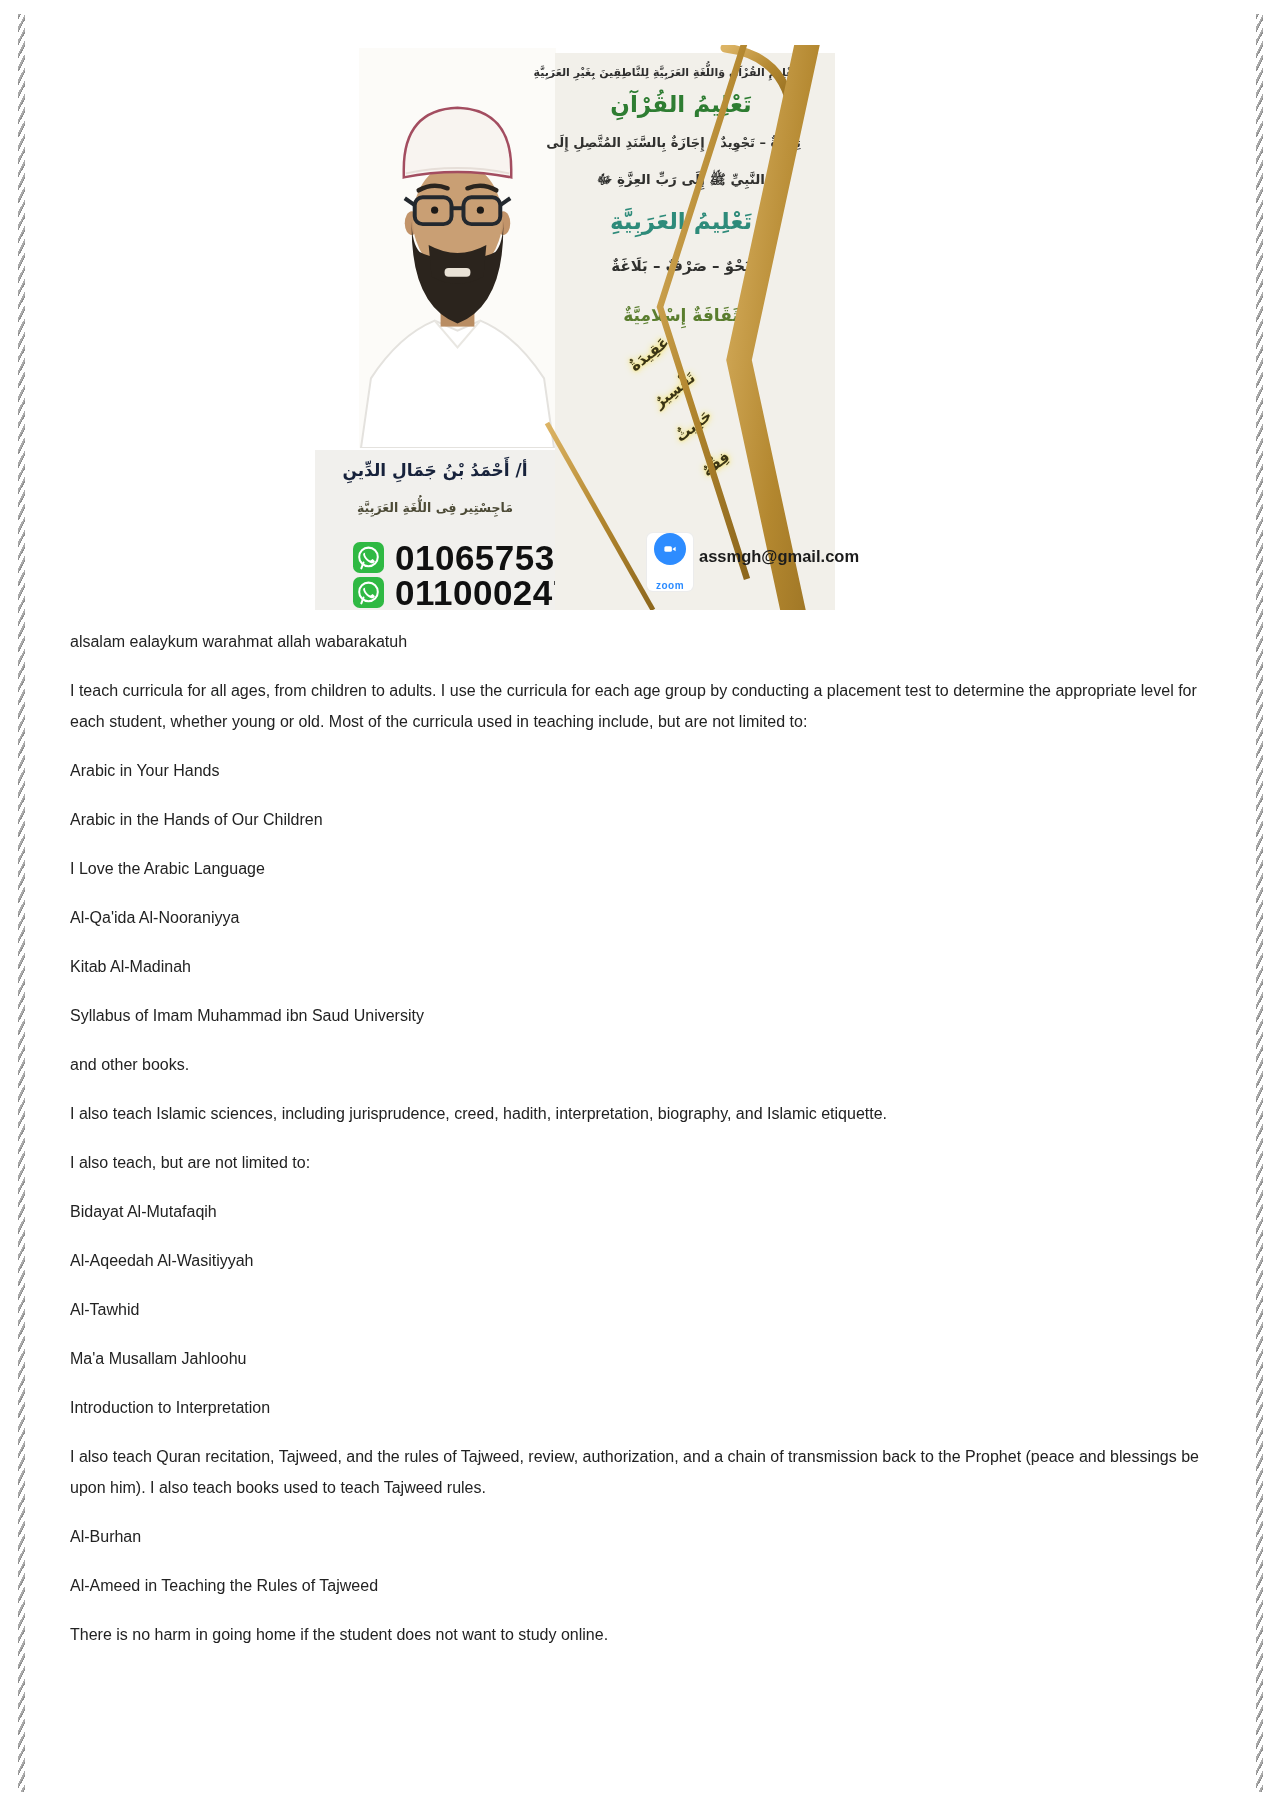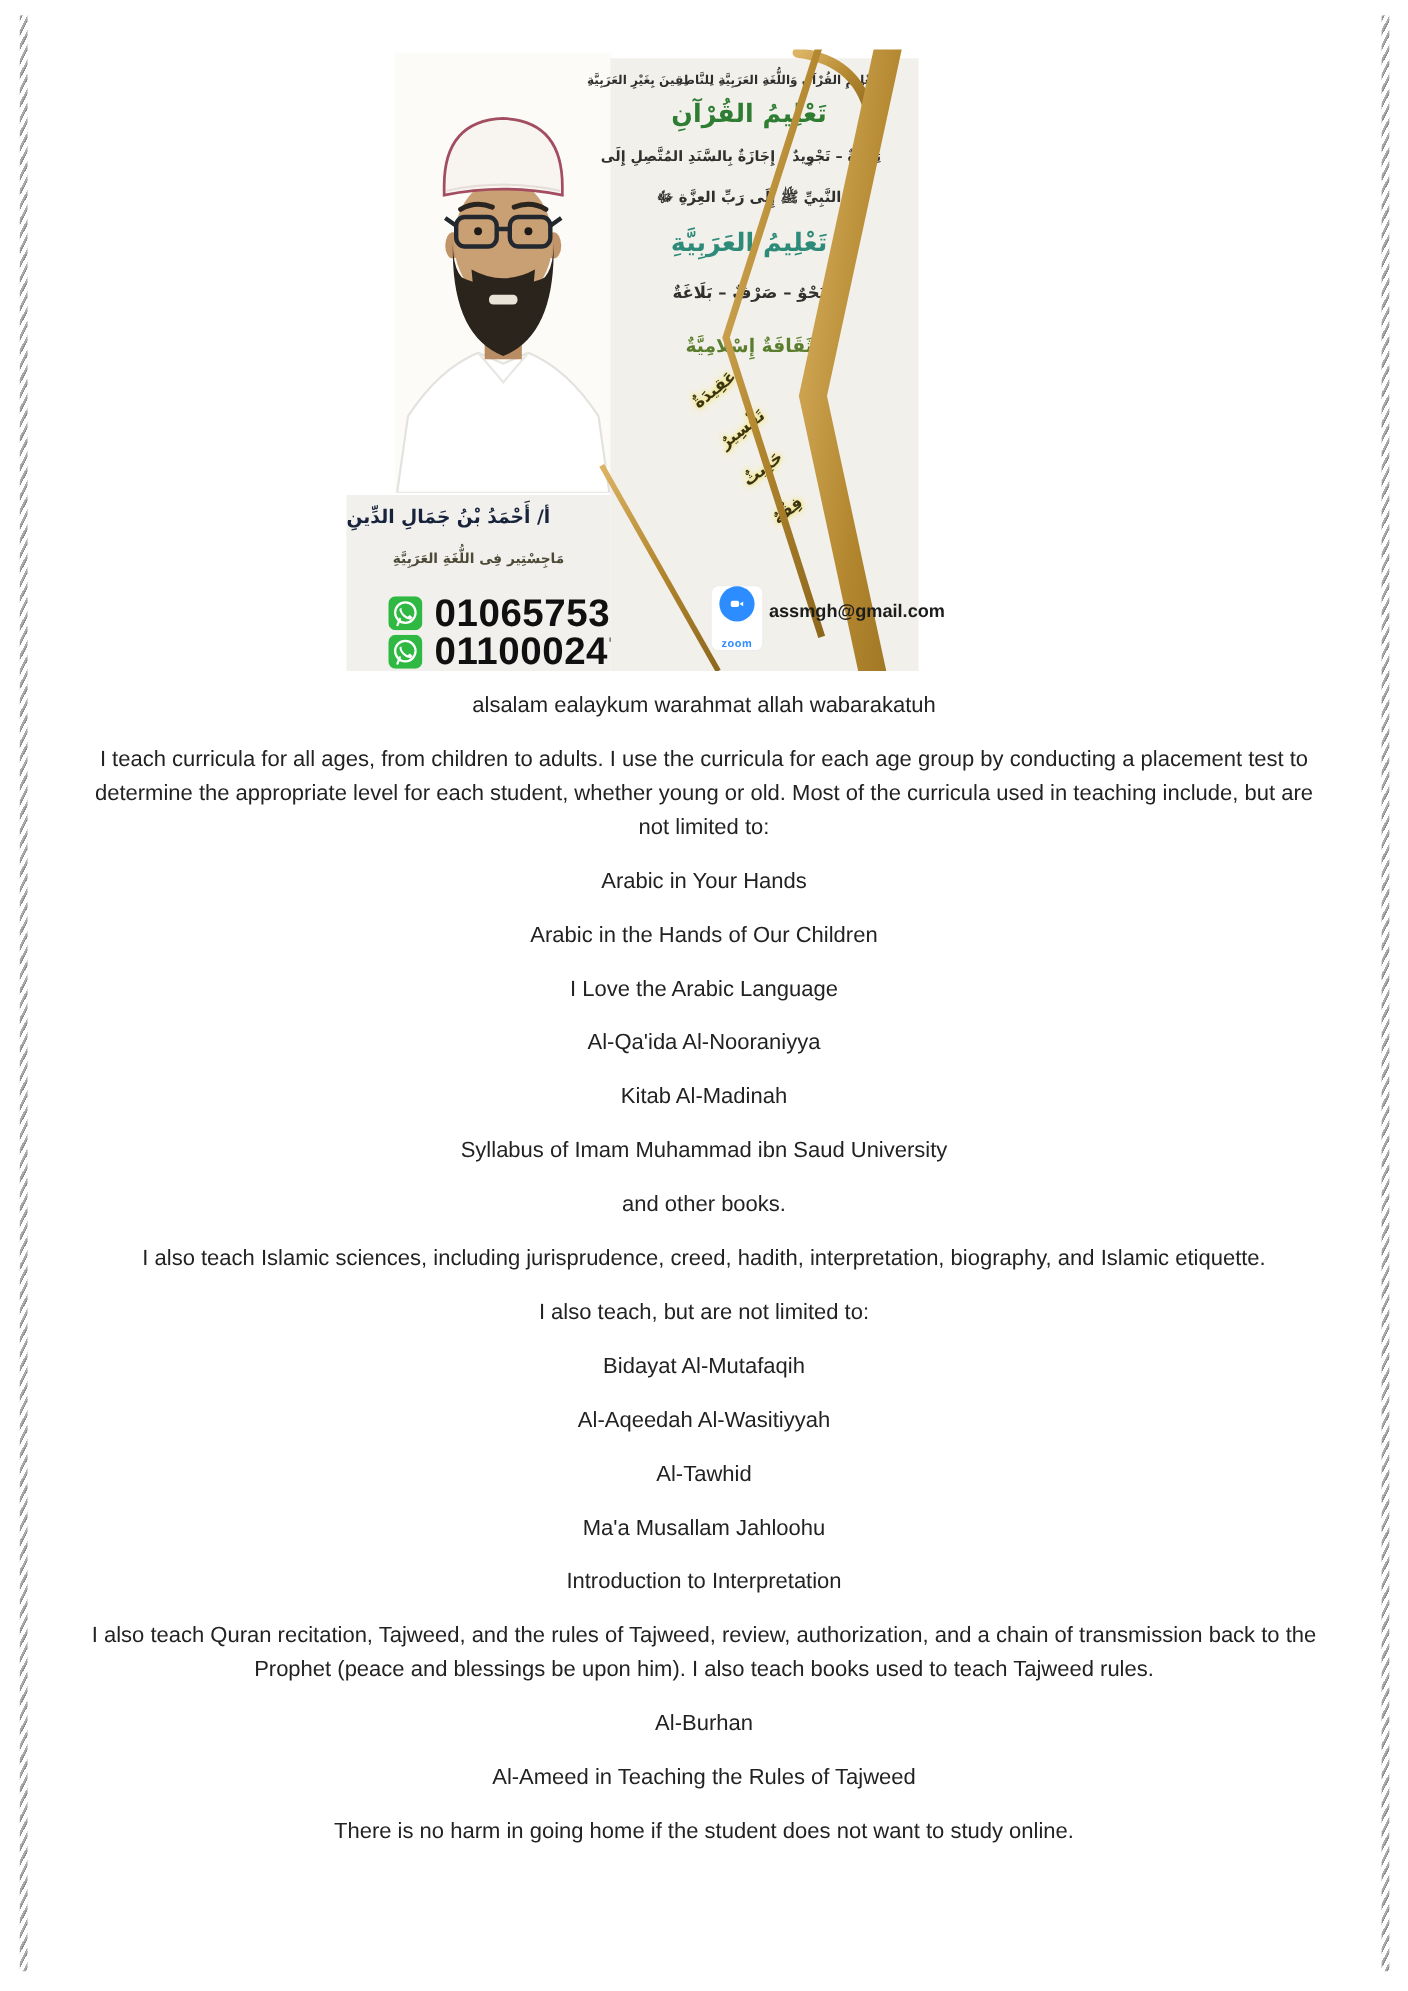--- a/index.html
+++ b/index.html
@@ -15,21 +15,21 @@
   }
   .rope-left{left:18px;}
   .rope-right{left:1256px;}
 
   
   .banner{position:relative;width:520px;height:565px;margin:45px 0 16px 315px;background:#fff;}
   .photo-area{position:absolute;left:44px;top:3px;width:197px;height:400px;background:#fcfbf8;}
   .photo-area svg{display:block;width:100%;height:100%;}
   .name-strip{position:absolute;left:0;top:405px;width:240px;height:160px;background:#f1f0ed;}
   .teacher-name{
-    position:absolute;top:10px;left:0;width:100%;text-align:left;direction:rtl;
+    position:absolute;top:10px;left:0;width:100%;text-align:center;direction:rtl;
     font-family:"DejaVu Sans",sans-serif;font-size:17px;font-weight:bold;color:#17223b;white-space:nowrap;
   }
   .teacher-degree{
     position:absolute;top:50px;left:0;width:100%;text-align:center;direction:rtl;
     font-family:"DejaVu Sans",sans-serif;font-size:12.5px;font-weight:bold;color:#4c4a36;white-space:nowrap;
   }
   .phone-row{position:absolute;left:38px;display:flex;align-items:center;gap:11px;}
   .phone-row-1{top:92px;}
   .phone-row-2{top:127px;}
   .wa-icon svg{width:31px;height:31px;display:block;}
@@ -64,21 +64,21 @@
     position:absolute;left:332px;top:488px;width:46px;height:58px;background:#ffffff;border-radius:6px;
     display:flex;flex-direction:column;align-items:center;justify-content:space-between;gap:2px;
     box-shadow:0 0 0 1px #ececec;
   }
   .zoom-circle{width:32px;height:32px;border-radius:50%;background:var(--zoom-blue,#2d8cff);display:flex;align-items:center;justify-content:center;}
   .zoom-circle svg{width:20px;height:20px;display:block;}
   .zoom-text{font-size:10px;font-weight:bold;color:var(--zoom-blue,#2d8cff);letter-spacing:.5px;line-height:10px;}
   .email{position:absolute;left:384px;top:502px;font-size:16.5px;font-weight:bold;color:#1c1c1c;white-space:nowrap;text-align:center;}
 
   
-  .doc{width:1140px;margin:0 auto;text-align:center;font-size:20px;line-height:31px;color:#222;}
+  .doc{width:1140px;margin:0 auto;font-size:16px;line-height:31px;color:#222;}
   .doc p{margin:0 0 18px 0;}
 </style>
 </head>
 <body>
 
 <div class="rope rope-left"></div>
 <div class="rope rope-right"></div>
 
 <div class="banner">
 

